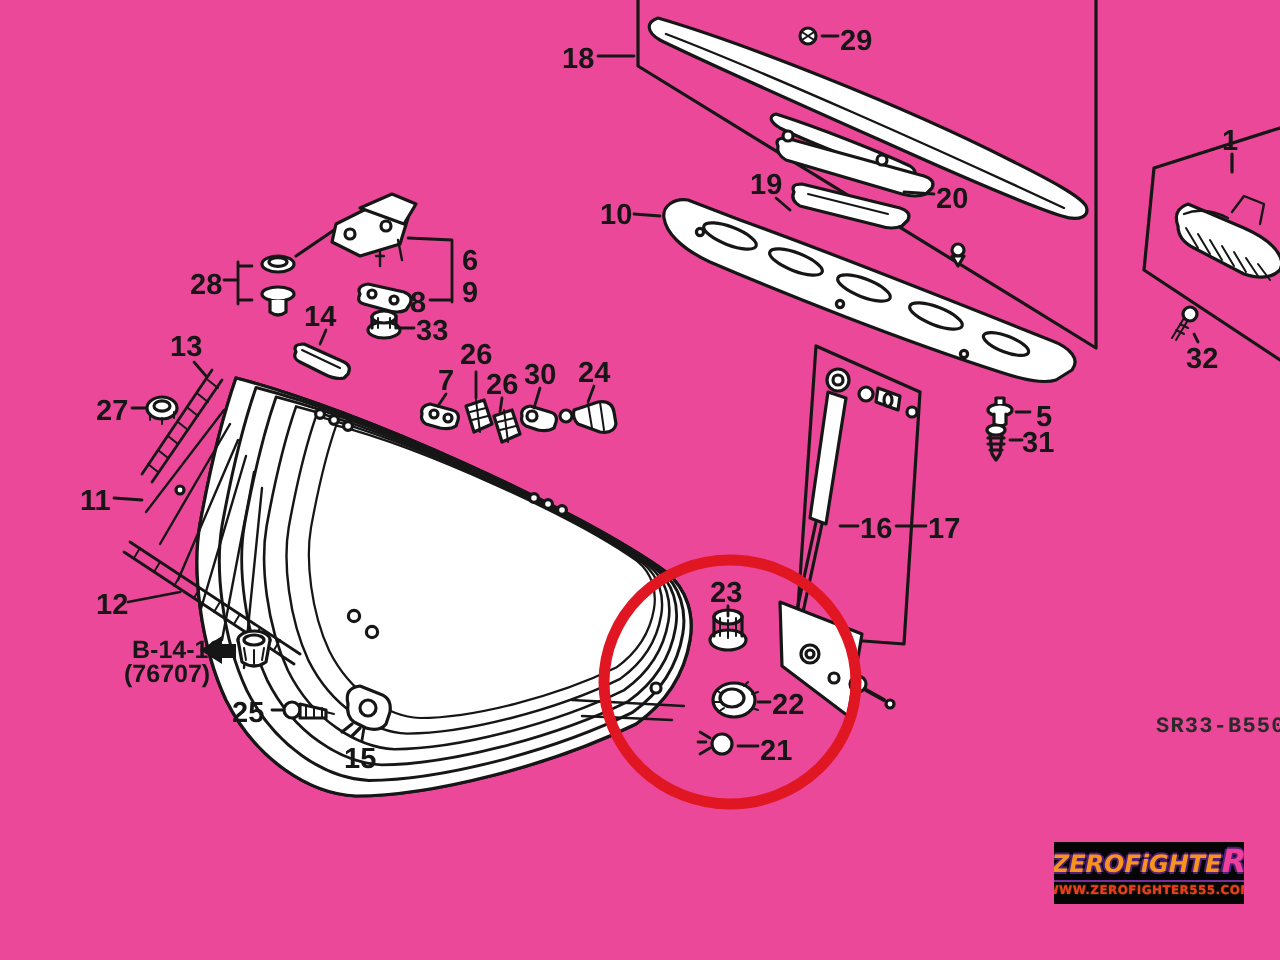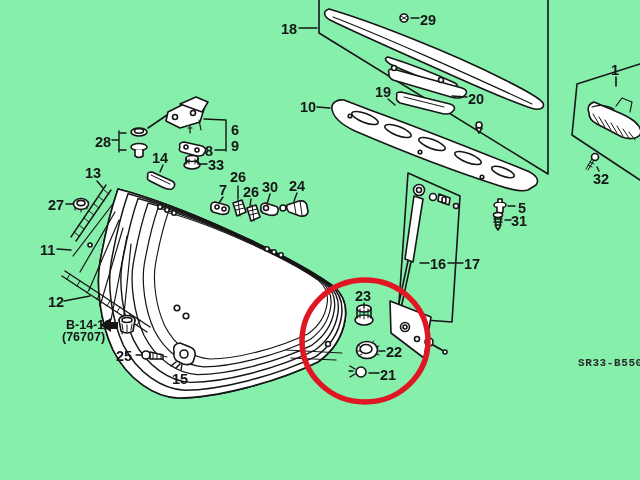--- a/index.html
+++ b/index.html
@@ -1,16 +1,16 @@
 <!DOCTYPE html>
 <html><head>
 <meta charset="utf-8">
 <style>
   html,body{margin:0;padding:0;background:#fff;}
-  .stage{position:relative;width:640px;height:480px;background:#86efac;overflow:hidden;
+  .stage{position:relative;width:640px;height:480px;background:#ec4899;overflow:hidden;
          font-family:"Liberation Sans",sans-serif;}
   svg{position:absolute;left:0;top:0;}
   svg .callout{font-family:"Liberation Sans",sans-serif;font-weight:700;font-size:14.5px;fill:#161616;}
   svg .refnote{font-family:"Liberation Sans",sans-serif;font-weight:700;font-size:12.5px;fill:#161616;}
   svg .code{font-family:"Liberation Mono",monospace;font-weight:600;font-size:11px;letter-spacing:0.6px;fill:#2a2a2a;}
   .logo{position:absolute;left:527px;top:421px;width:95px;height:31px;background:#050505;
         display:flex;flex-direction:column;align-items:center;justify-content:center;overflow:hidden;}
   .logo-main{font-family:"DejaVu Sans",sans-serif;font-weight:bold;font-style:italic;font-size:12px;
         line-height:14px;color:#f7941d;white-space:nowrap;
         text-shadow:-1px 0 0 #531e7c,1px 0 0 #531e7c,0 -1px 0 #531e7c,0 1px 0 #531e7c;}
@@ -322,13 +322,17 @@
     <text class="callout" x="518" y="213">5</text>
     <text class="callout" x="511" y="226">31</text>
     <text class="refnote" x="66" y="329">B-14-10</text>
     <text class="refnote" x="62" y="341">(76707)</text>
     <text class="code" x="578" y="366">SR33-B5500</text>
   </g>
 
   <ellipse cx="365" cy="341" rx="63" ry="61" fill="none" stroke="#e01722" stroke-width="5.5"></ellipse>
 </svg>
 
+  <div class="logo">
+    <div class="logo-main"><span>ZEROFiGHTE</span><span class="logo-r">R</span></div>
+    <div class="logo-url">WWW.ZEROFIGHTER555.COM</div>
+  </div>
 </div>
 
 </body></html>

